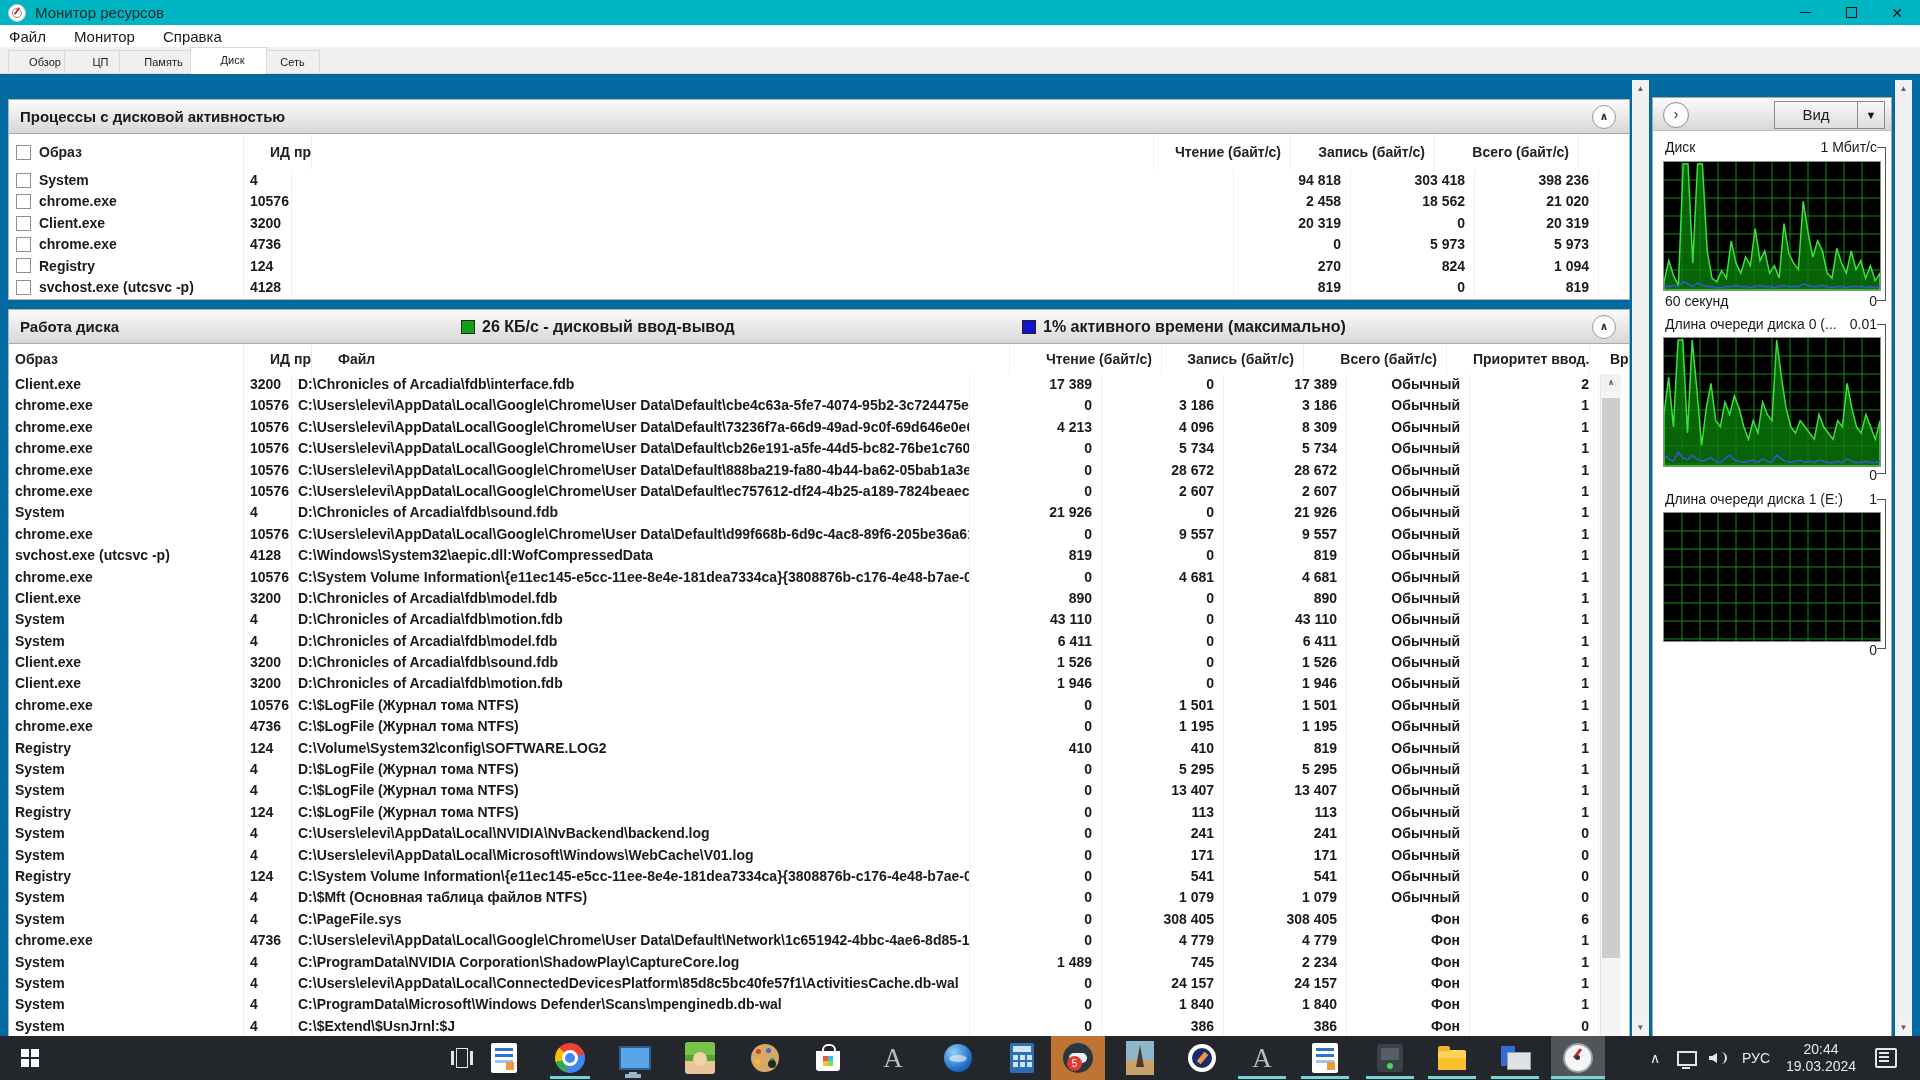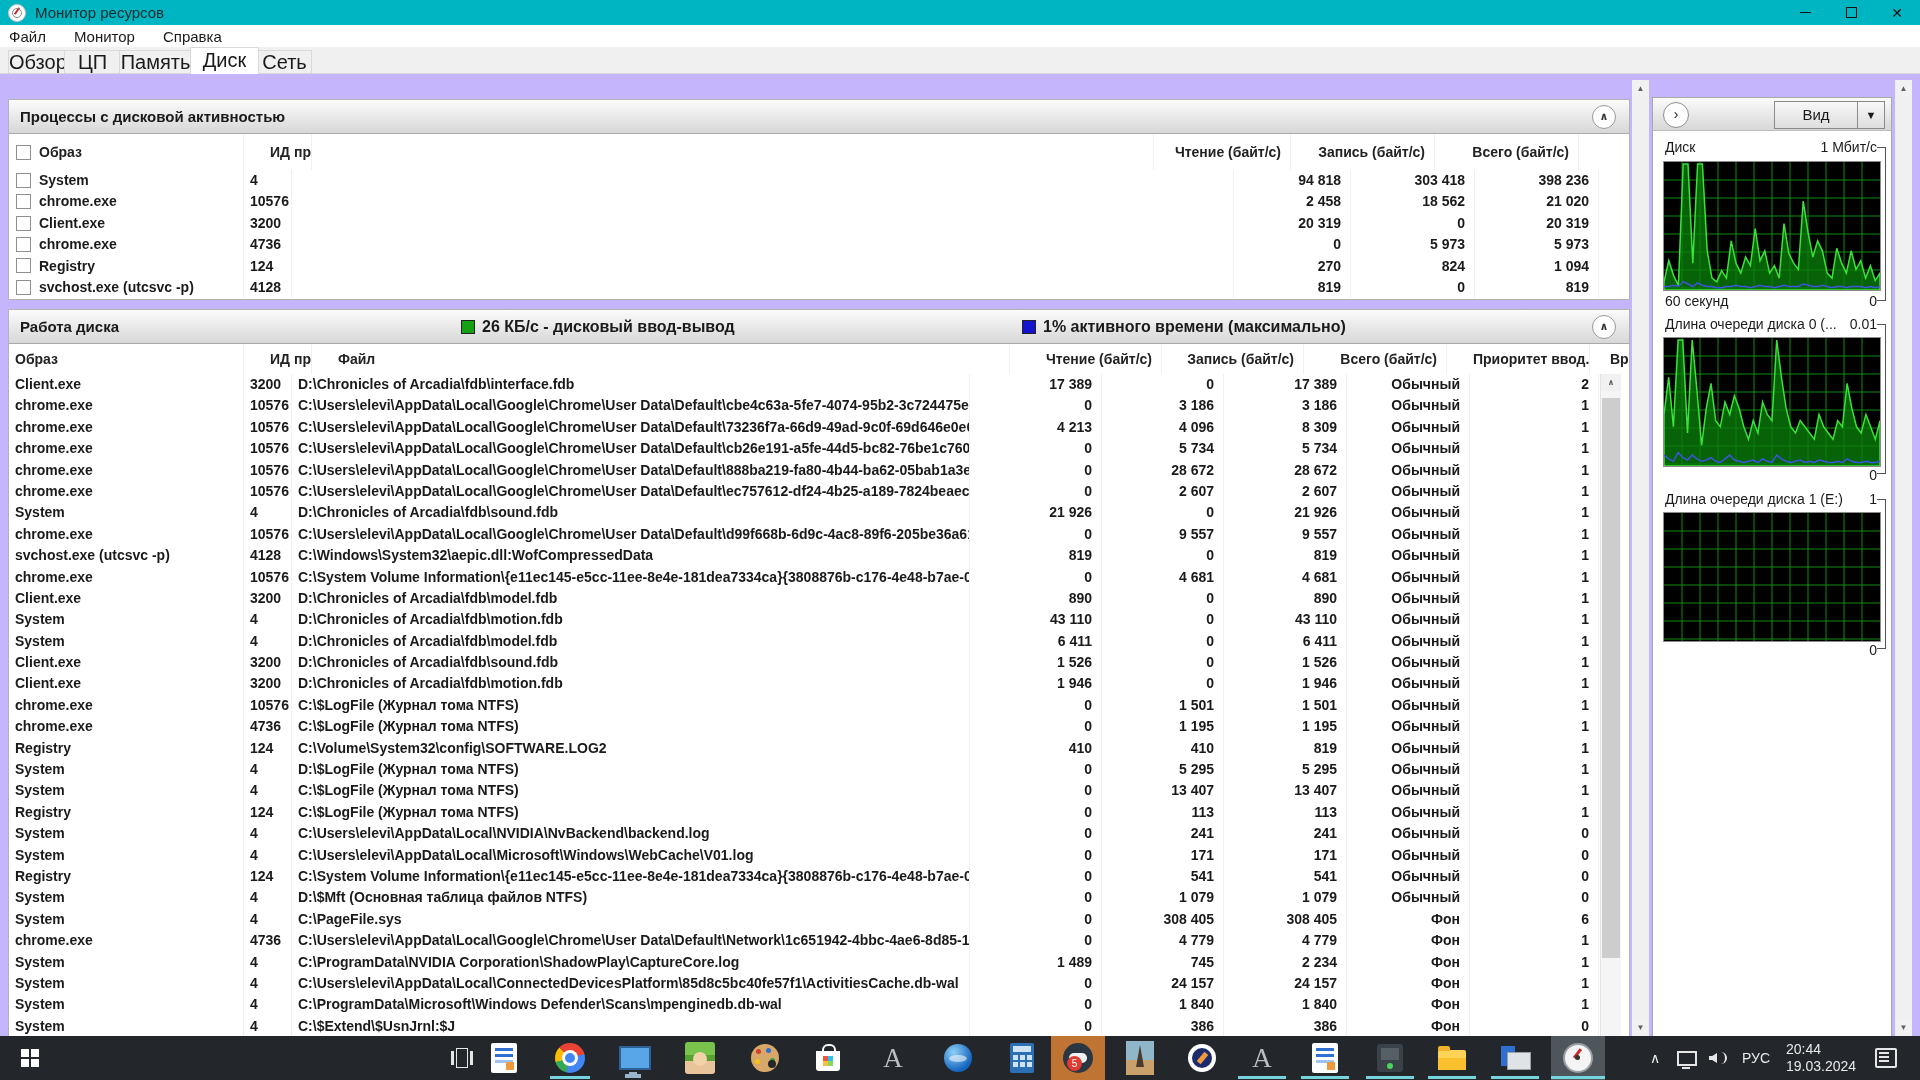--- a/index.html
+++ b/index.html
@@ -1,34 +1,34 @@
 <!DOCTYPE html>
 <html><head>
 <meta charset="utf-8">
 <style>
   html,body{margin:0;padding:0;background:#000;}
   #stage{position:relative;width:1920px;height:1080px;overflow:hidden;
-         font-family:"Liberation Sans","DejaVu Sans",sans-serif;color:#1a1a1a;background:#c4b5fd;}
+         font-family:"Liberation Sans","DejaVu Sans",sans-serif;color:#1a1a1a;background:#0369a1;}
   
   #titlebar{position:absolute;left:0;top:0;width:1920px;height:25px;background:#00b5c2;display:flex;align-items:center;}
   .app-ico{width:16px;height:16px;border-radius:50%;background:#fff;border:1px solid #c7c7c7;margin:0 9px 0 8px;position:relative;}
   .app-ico::before{content:"";position:absolute;left:7px;top:2px;width:2px;height:8px;background:#c62828;transform:rotate(35deg);}
   .app-ico::after{content:"";position:absolute;left:3px;top:3px;width:8px;height:8px;border:1px solid #8a8a8a;border-radius:50%;}
   #title-text{font-size:15px;color:#0c2a2d;}
   #win-controls{position:absolute;right:0;top:0;height:25px;display:flex;}
   .wbtn{width:46px;height:25px;display:flex;align-items:center;justify-content:center;color:#111;}
   .min-glyph{width:11px;border-top:1px solid #111;}
   .restore-glyph{width:9px;height:9px;border:1px solid #111;position:relative;background:#00b5c2;}
   .restore-glyph::before{content:"";position:absolute;left:2px;top:-3px;width:9px;height:9px;border:1px solid #111;z-index:-1;}
   .close-glyph{font-size:14px;line-height:14px;}
   #menubar{position:absolute;left:0;top:25px;width:1920px;height:22px;background:#fff;display:flex;align-items:center;font-size:15px;}
   .menu-item{padding:0 14px;}
   .menu-item:first-child{padding-left:9px;}
   #tabbar{position:absolute;left:0;top:47px;width:1920px;height:26px;background:#f0f0f0;border-bottom:1px solid #d9d9d9;}
-  .tab{position:absolute;top:3px;height:22px;line-height:22px;text-align:center;font-size:20px;background:#f0f0f0;border:1px solid #d9d9d9;border-bottom:none;}
+  .tab{position:absolute;top:3px;height:22px;line-height:22px;text-align:center;font-size:11px;background:#f0f0f0;border:1px solid #d9d9d9;border-bottom:none;padding-left:8px;}
   .tab.active{top:0;height:26px;line-height:25px;background:#fff;z-index:2;}
   
   .panel{position:absolute;background:#fff;border:1px solid #b3b3b3;overflow:hidden;font-weight:bold;}
   #panel-processes{left:8px;top:99px;width:1620px;height:199px;}
   #panel-activity{left:8px;top:309px;width:1620px;height:727px;}
   .section-bar{position:relative;height:33px;background:linear-gradient(180deg,#fbfbfb,#d7d7d7);border-bottom:1px solid #a9a9a9;display:flex;align-items:center;font-size:15px;}
   .section-title{padding-left:11px;}
   .collapse-btn{position:absolute;right:13px;top:5px;width:22px;height:22px;border:1px solid #9a9a9a;border-radius:50%;background:#fdfdfd;text-align:center;line-height:20px;font-size:11px;color:#333;}
   .legend{position:absolute;display:flex;align-items:center;font-size:16px;}
   .swatch{width:12px;height:12px;border:1px solid #222;margin-right:7px;}
@@ -124,21 +124,21 @@
   .printer-ico::after{content:"";position:absolute;left:6px;top:6px;width:22px;height:16px;background:#dfe3e6;border:1px solid #9aa0a6;}
   .resmon-cell{background:#4e565b;width:54px !important;}
   .resmon-ico{width:26px;height:26px;border-radius:50%;background:#f4f4f4;border:2px solid #9aa0a6;position:relative;}
   .resmon-ico::before{content:"";position:absolute;left:11px;top:3px;width:3px;height:11px;background:#c62828;transform:rotate(38deg);}
   .resmon-ico::after{content:"";position:absolute;left:10px;top:10px;width:5px;height:5px;border-radius:50%;background:#333;}
   .tray-txt{color:#e9e9e9;font-size:14px;}
   .net-ico{width:16px;height:11px;border:2px solid #e6e6e6;position:relative;}
   .net-ico::after{content:"";position:absolute;left:3px;bottom:-5px;width:8px;height:2px;background:#e6e6e6;}
   .vol-ico{position:relative;width:8px;height:10px;background:#e6e6e6;clip-path:polygon(0 30%,40% 30%,100% 0,100% 100%,40% 70%,0 70%);}
   .vol-waves{width:6px;height:12px;border-right:2px solid #e6e6e6;border-radius:0 8px 8px 0;margin-left:2px;}
-  .clock{color:#e9e9e9;font-size:14px;line-height:17px;text-align:left;}
+  .clock{color:#e9e9e9;font-size:14px;line-height:17px;text-align:center;}
   .action-ico{width:18px;height:16px;border:2px solid #e6e6e6;border-radius:2px;position:relative;}
   .action-ico::after{content:"";position:absolute;left:2px;top:2px;width:10px;height:2px;background:#e6e6e6;box-shadow:0 4px 0 #e6e6e6,0 8px 0 #e6e6e6;}
 </style>
 </head>
 <body>
 
 <div id="stage">
 
   <div id="titlebar">
     <span class="app-ico"></span>

